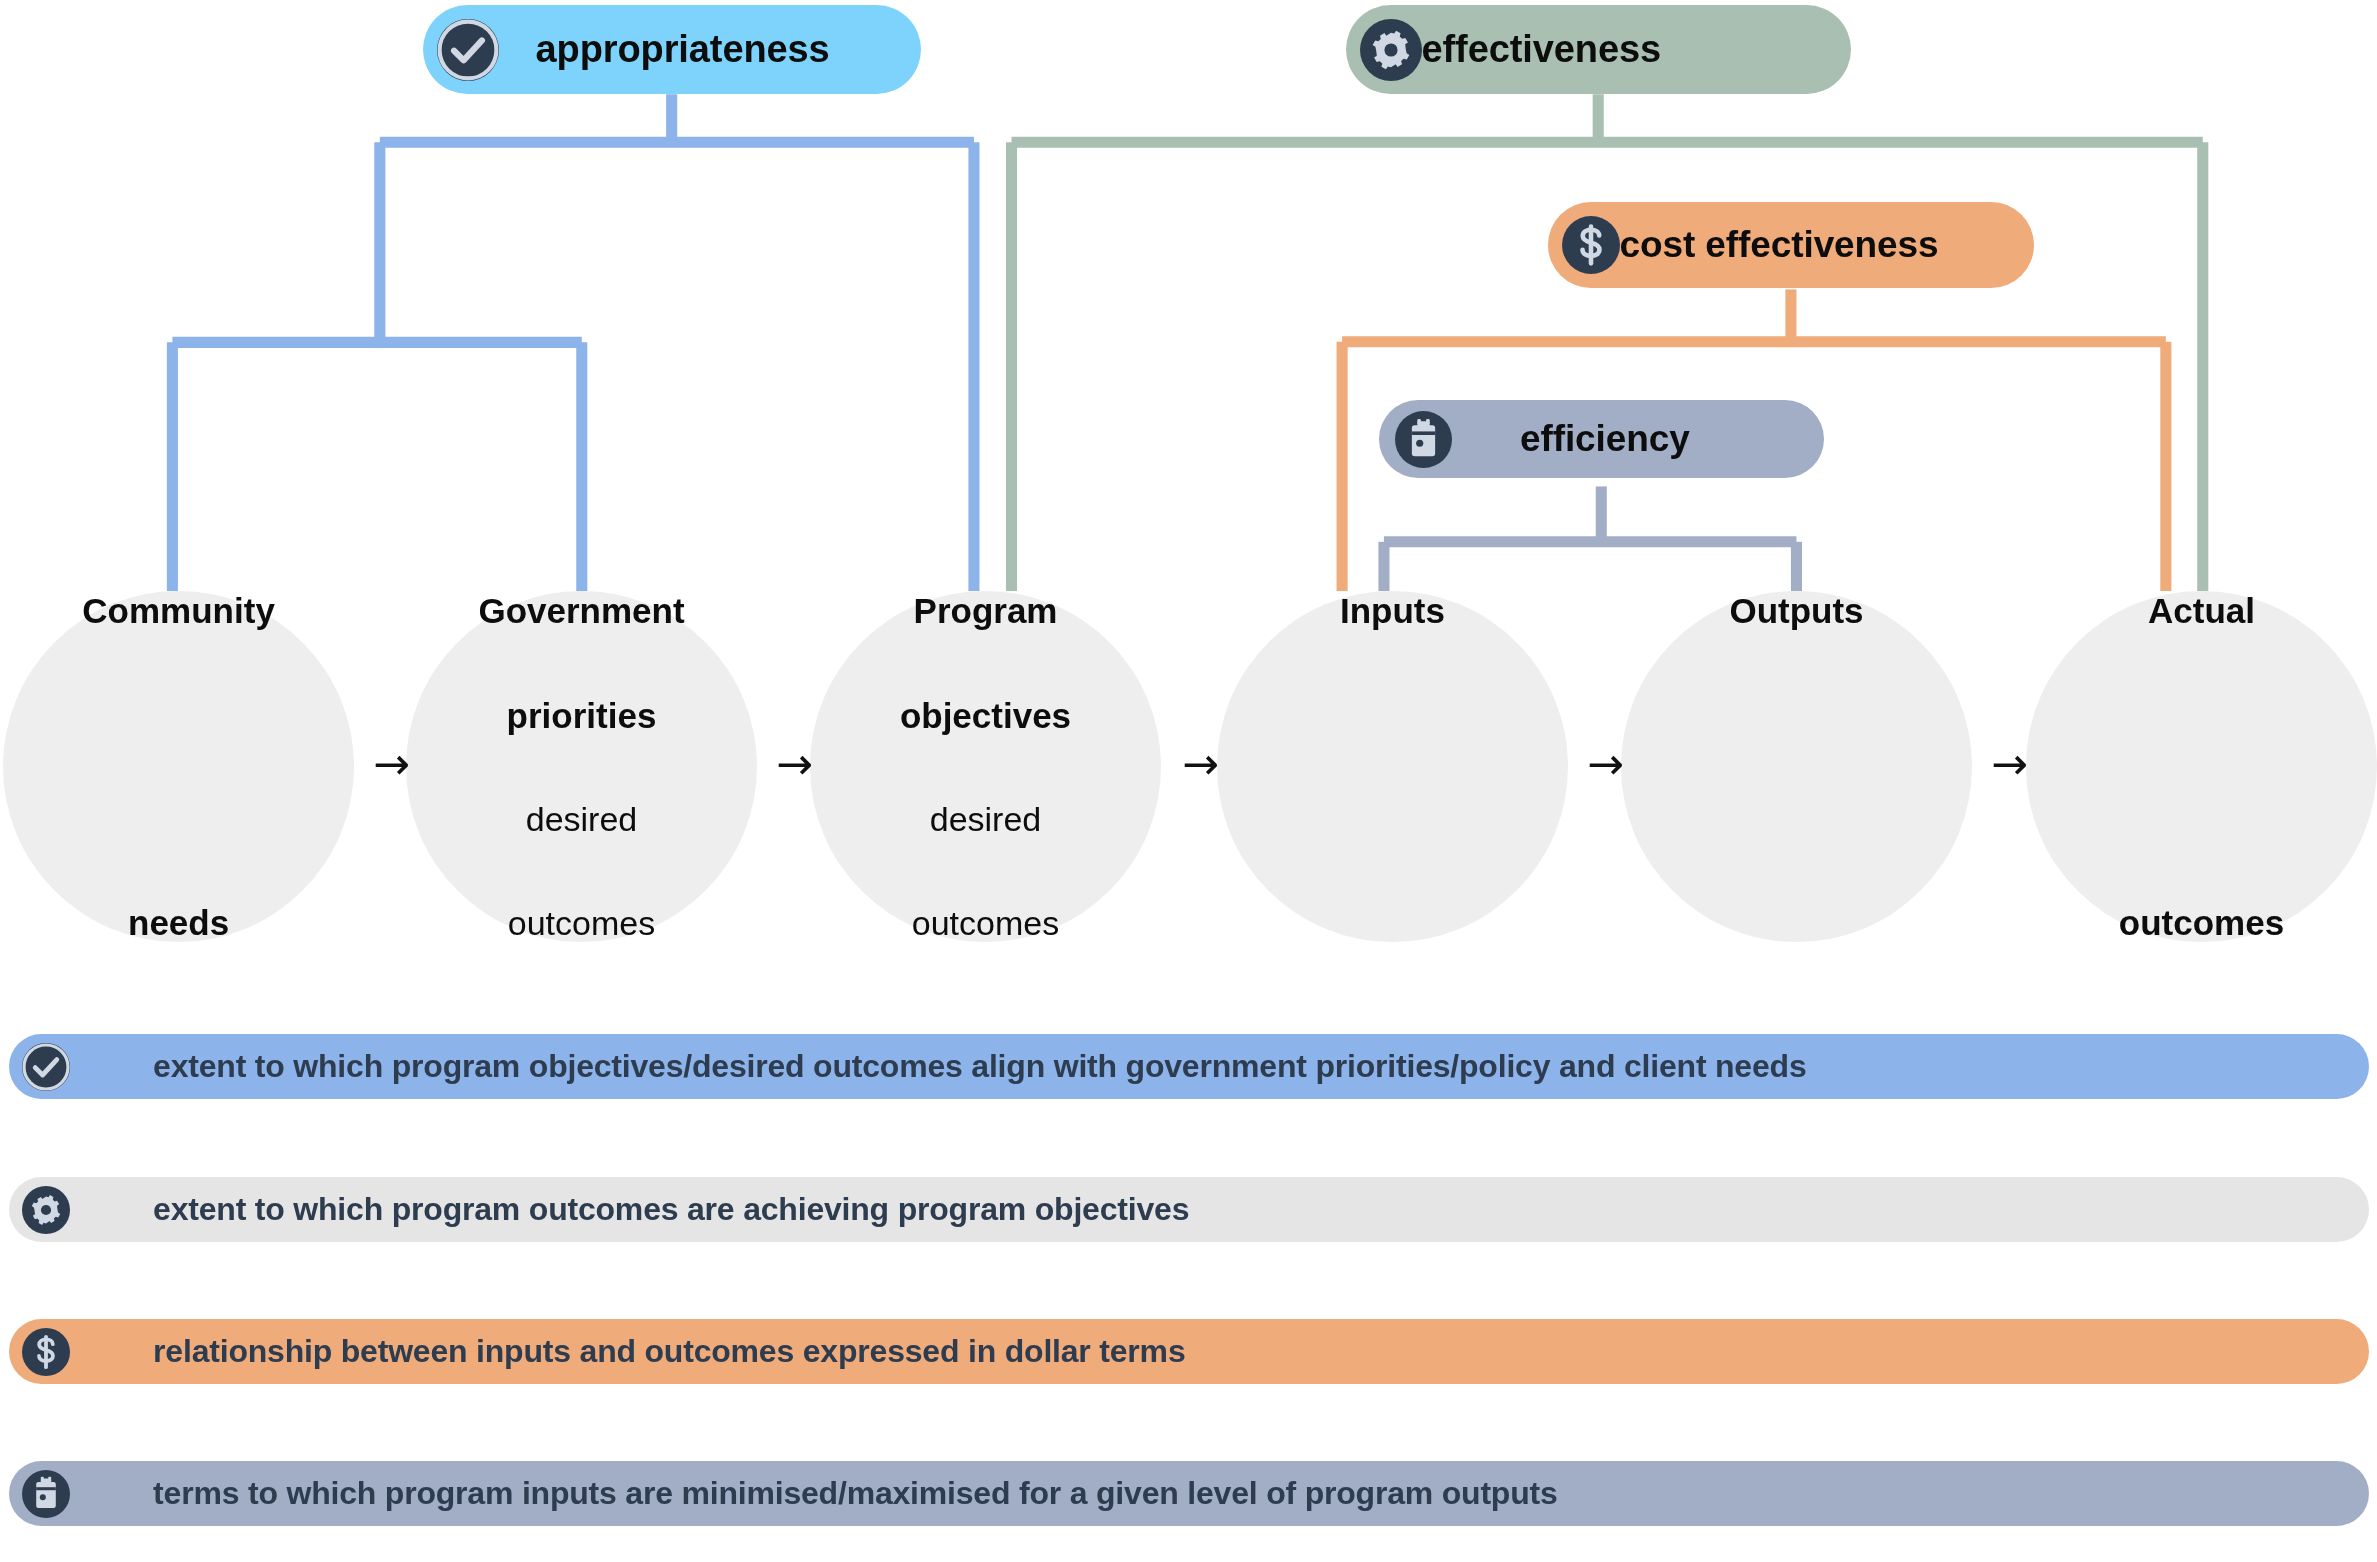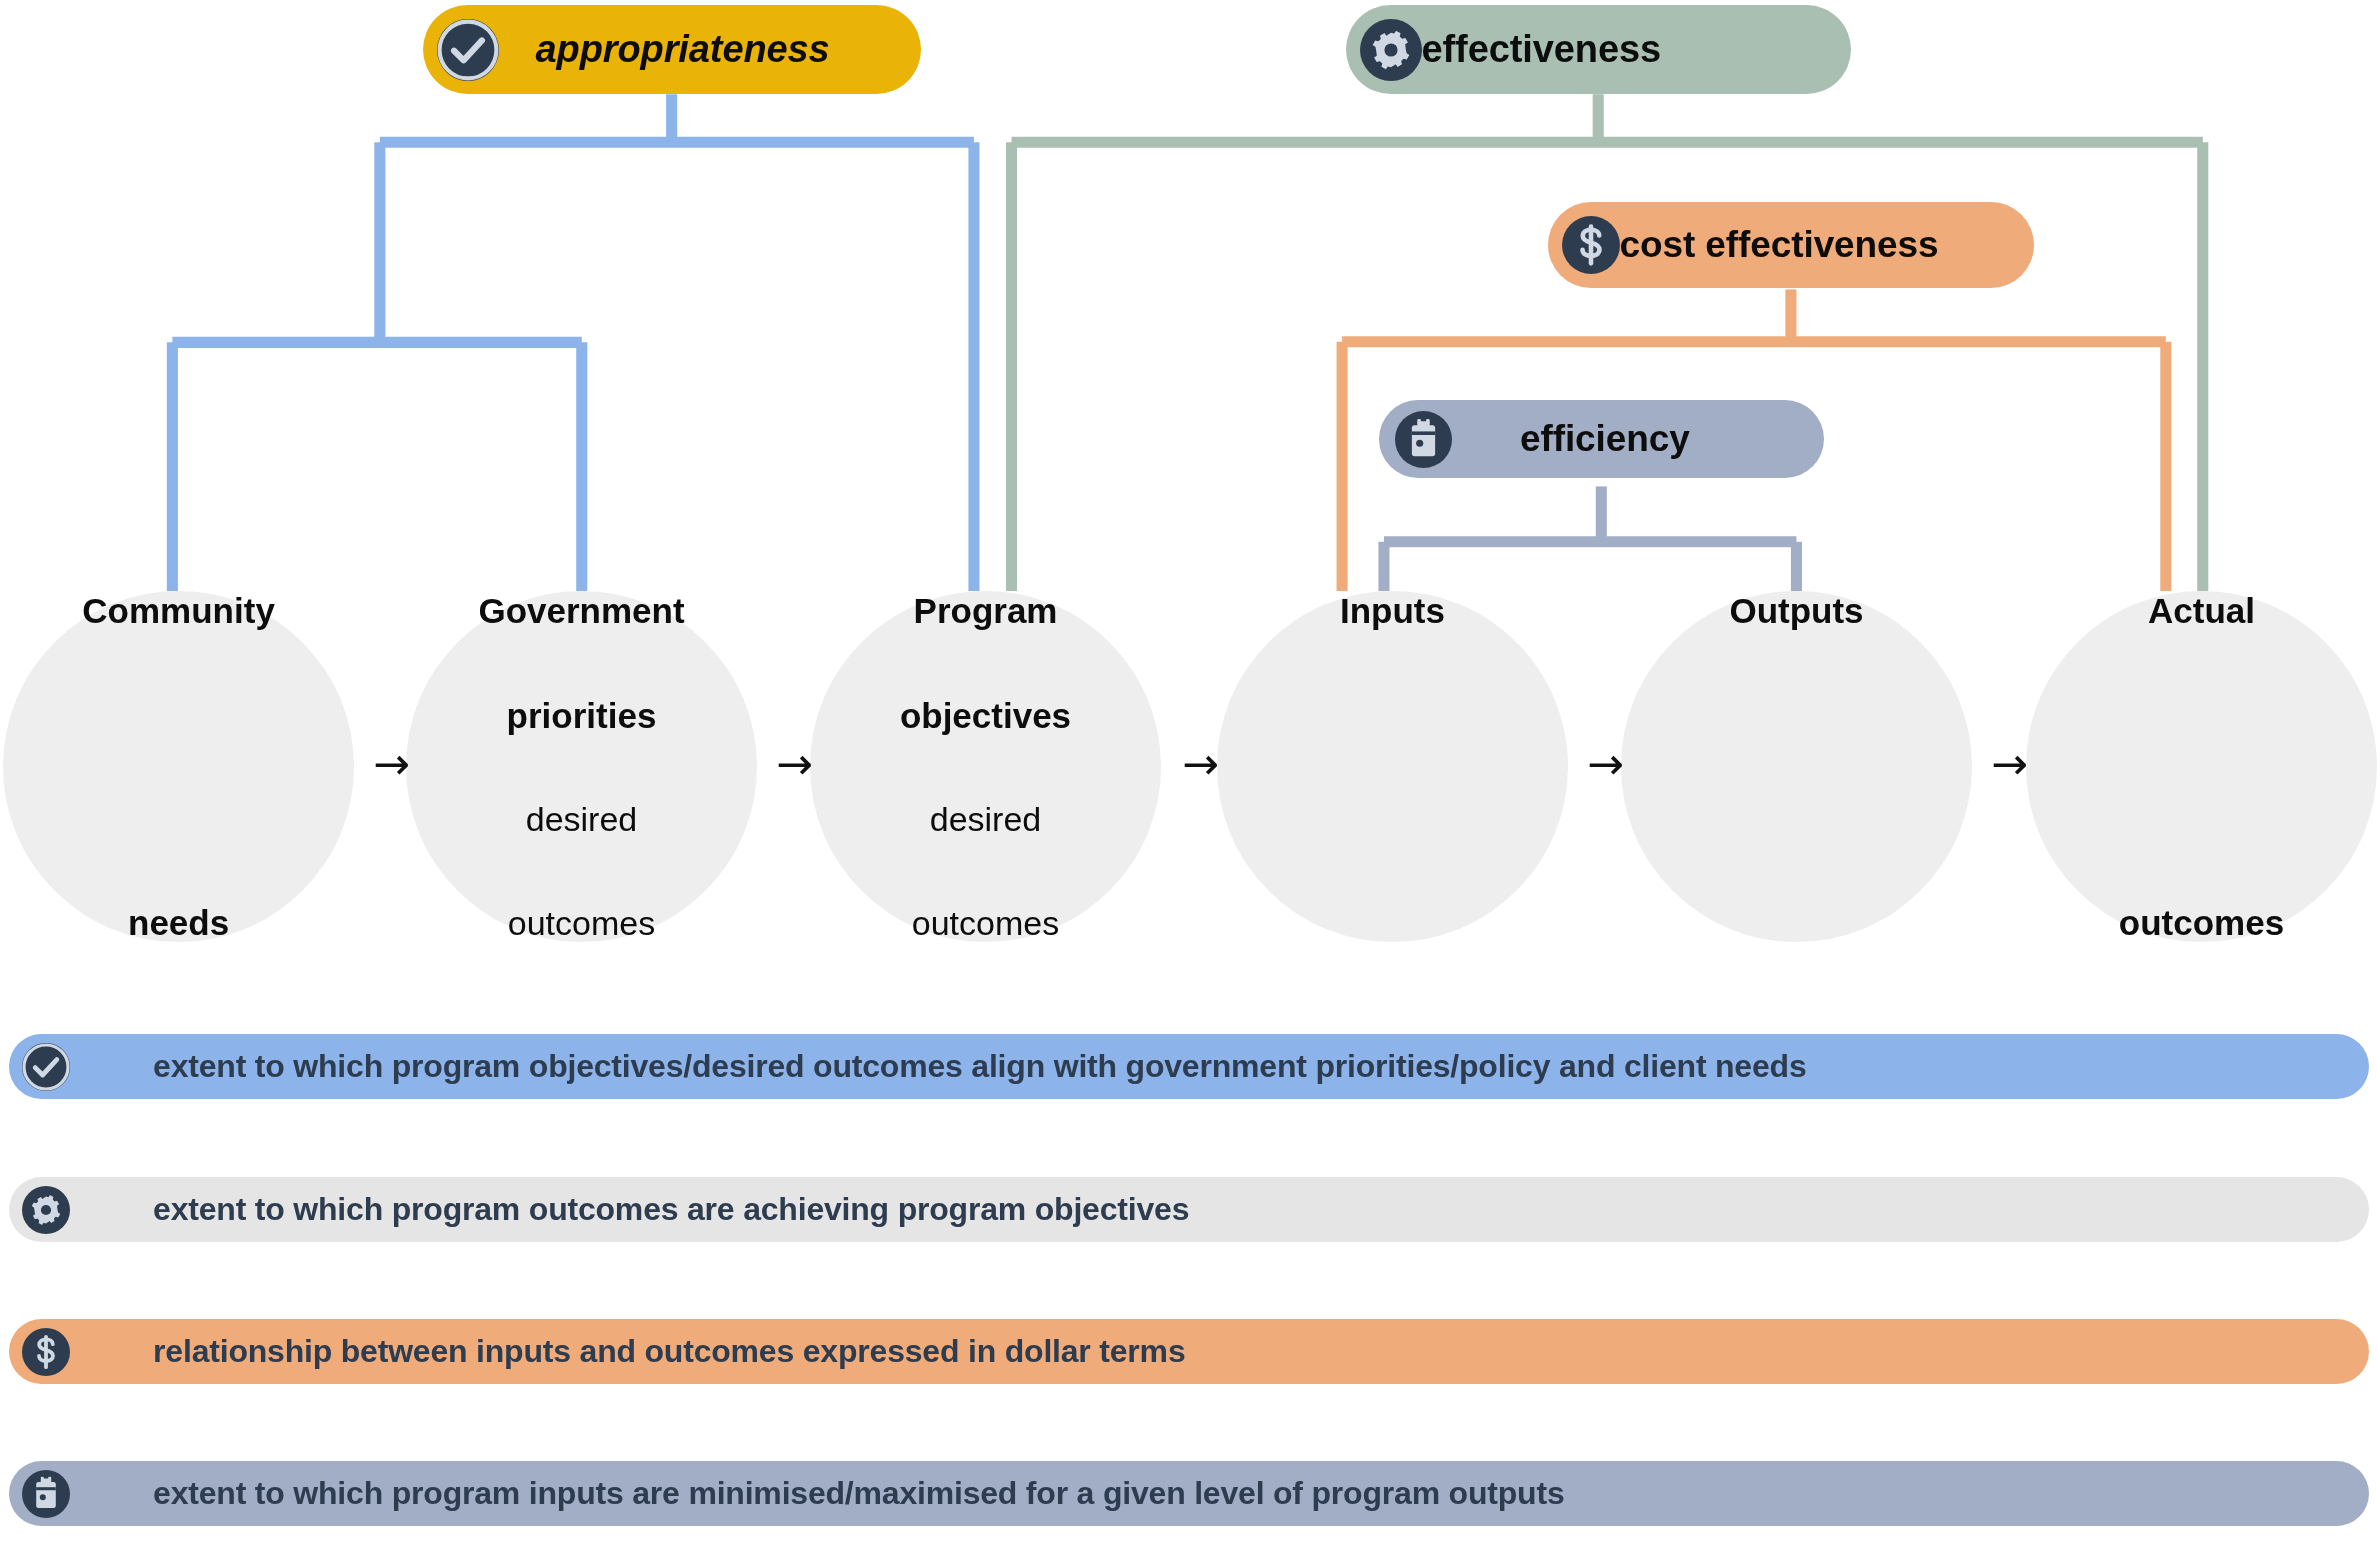--- a/index.html
+++ b/index.html
@@ -55,22 +55,21 @@
   
   .chip-top {
     height: 89px;
     padding: 0 27px 0 13.5px;
   }
   .chip-top .chip-badge { width: 62px; height: 62px; }
   .chip-top .chip-label { font-size: 38px; }
 
   #chip-appropriateness {
     left: 423px;  top: 5px;  width: 498px;
-    background: #eab308;
-    font-style: italic;
+    background: #7dd3fc;
   }
   #chip-appropriateness .chip-label { margin-left: 37px; }
 
   #chip-effectiveness {
     left: 1346px; top: 5px; width: 505px;
     background: #a8bfb2;
   }
   #chip-effectiveness .chip-label { }
 
   #chip-cost-effectiveness {
@@ -325,17 +324,17 @@
     <span class="legend-badge">
       <svg class="icon-svg" width="48" height="48" viewBox="0 0 24 24" aria-hidden="true">
         <rect x="7.1" y="6.0" width="9.8" height="13.0" rx="1.1" fill="#cfd8e3"></rect>
         <rect x="9.4" y="4.3" width="5.2" height="2.6" rx="0.8" fill="#cfd8e3"></rect>
         <rect x="9.4" y="3.4" width="1.5" height="2.0" rx="0.5" fill="#cfd8e3"></rect>
         <rect x="13.1" y="3.4" width="1.5" height="2.0" rx="0.5" fill="#cfd8e3"></rect>
         <rect x="7.1" y="8.6" width="9.8" height="1.5" fill="#2e3c4f"></rect>
         <circle cx="10.4" cy="13.6" r="1.5" fill="#2e3c4f"></circle>
       </svg>
     </span>
-    <span class="legend-text">extent to which program inputs are minimised/maximised for a given level of program outputs</span>
+    <span class="legend-text">terms to which program inputs are minimised/maximised for a given level of program outputs</span>
   </div>
 
 </div>
 
 
 </body></html>

